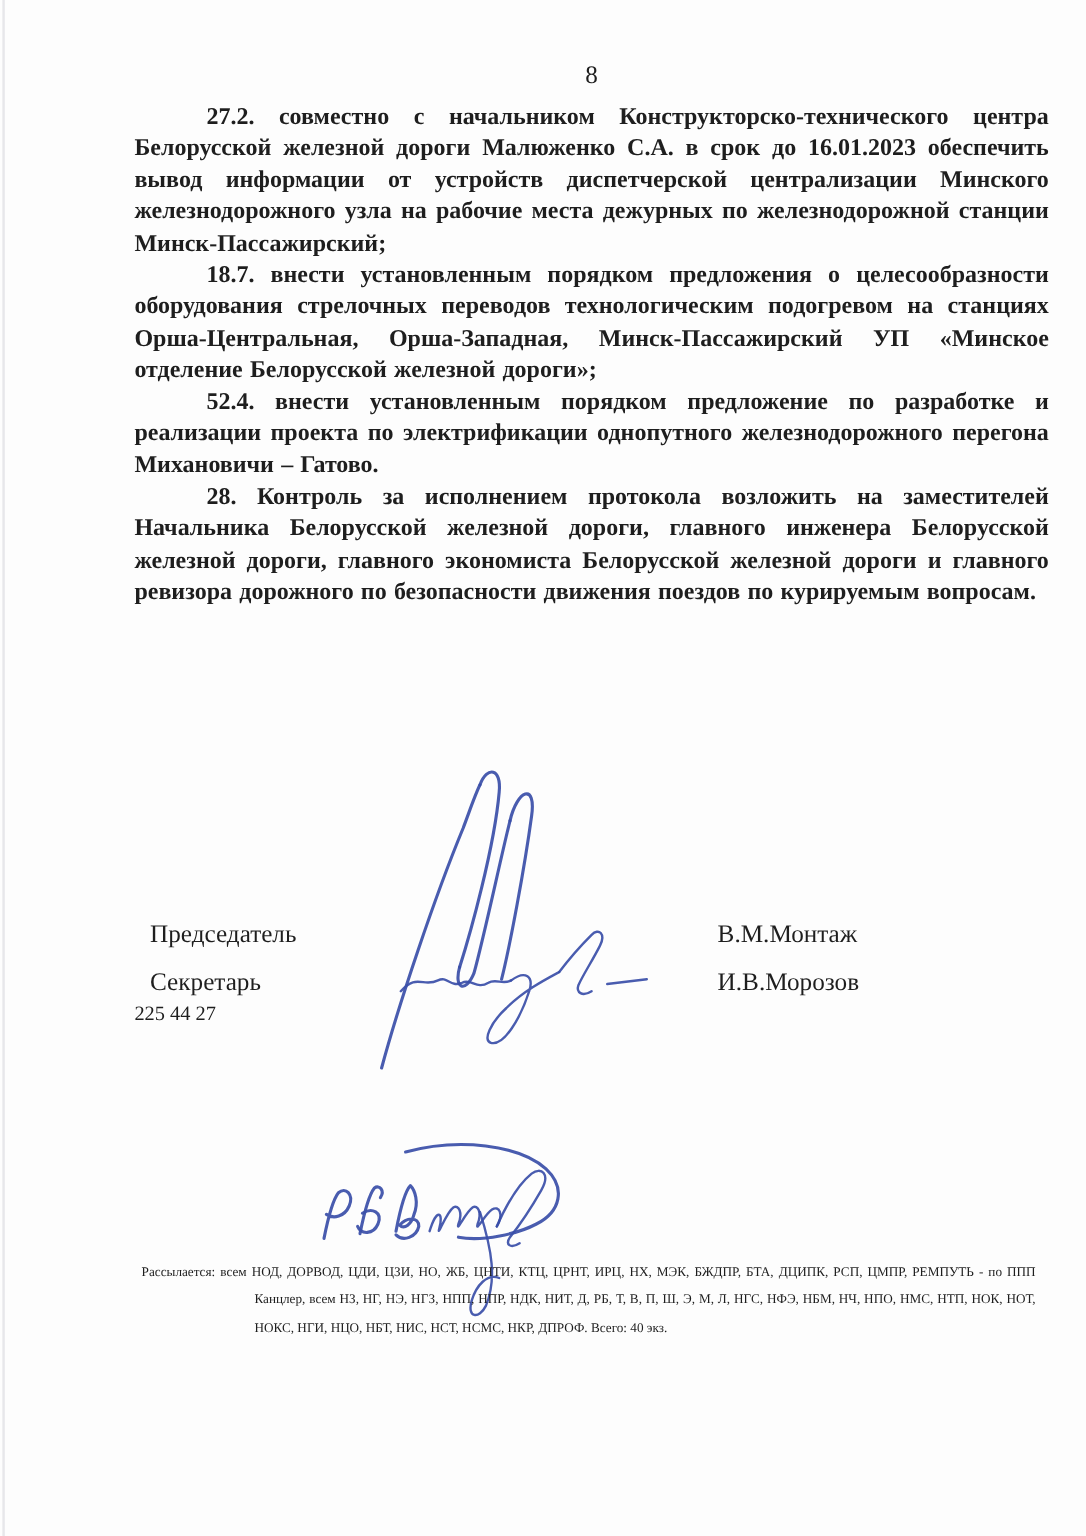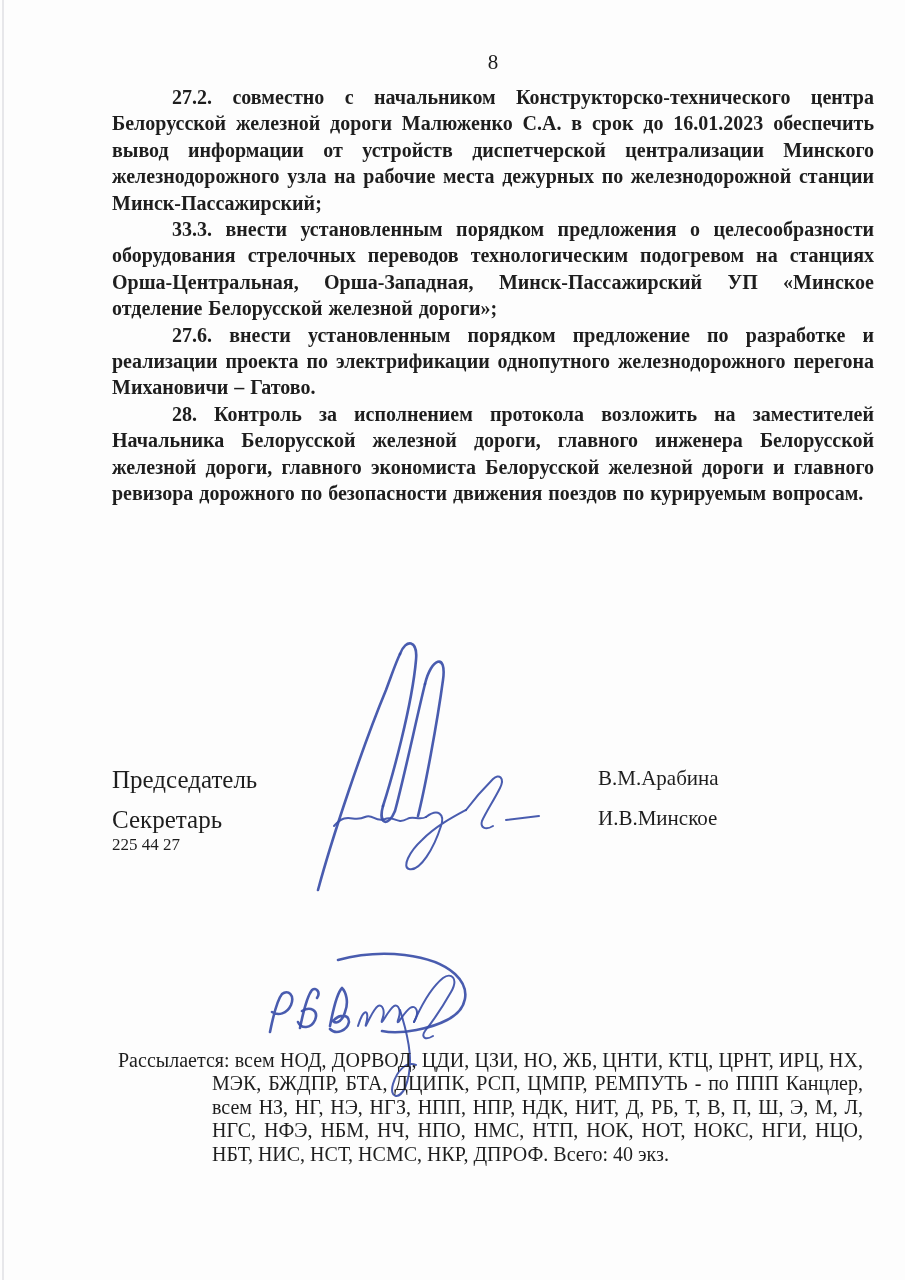--- a/index.html
+++ b/index.html
@@ -32,30 +32,30 @@
     font-size: 20px;
     line-height: 26.4px;
     text-align: justify;
   }
   .body-text p {
     margin: 0;
     text-indent: 60px;
     word-spacing: 1px;
     font-weight: bold;
   }
-  .sign-label   { position: absolute; left: 112px; font-size: 25px; }
+  .sign-label   { position: absolute; left: 125px; font-size: 21px; }
   .sign-name    { position: absolute; left: 598px; font-size: 21px; }
   .row-chairman { top: 766px; }
   .row-secretary{ top: 806px; text-align: right; }
   .sign-phone   { position: absolute; left: 112px; top: 835px; font-size: 17px; }
   .distribution {
     position: absolute;
     left: 118px; top: 1049px;
     width: 745px;
-    font-size: 20px;
+    font-size: 11px;
     line-height: 23.4px;
     text-align: justify;
     padding-left: 94px;
     text-indent: -94px;
     box-sizing: border-box;
   }
   .ink {
     position: absolute;
     pointer-events: none;
   }
@@ -72,29 +72,29 @@
 </head>
 <body>
 
 <div class="page">
   <div class="scan-edge"></div>
 
   <div class="page-number">8</div>
 
   <div class="body-text">
     <p>27.2. совместно с начальником Конструкторско-технического центра Белорусской железной дороги Малюженко С.А. в срок до 16.01.2023 обеспечить вывод информации от устройств диспетчерской централизации Минского железнодорожного узла на рабочие места дежурных по железнодорожной станции Минск-Пассажирский;</p>
-    <p>33.3. внести установленным порядком предложения о целесообразности оборудования стрелочных переводов технологическим подогревом на станциях Орша-Центральная, Орша-Западная, Минск-Пассажирский УП «Минское отделение Белорусской железной дороги»;</p>
-    <p>27.6. внести установленным порядком предложение по разработке и реализации проекта по электрификации однопутного железнодорожного перегона Михановичи – Гатово.</p>
+    <p>18.7. внести установленным порядком предложения о целесообразности оборудования стрелочных переводов технологическим подогревом на станциях Орша-Центральная, Орша-Западная, Минск-Пассажирский УП «Минское отделение Белорусской железной дороги»;</p>
+    <p>52.4. внести установленным порядком предложение по разработке и реализации проекта по электрификации однопутного железнодорожного перегона Михановичи – Гатово.</p>
     <p>28. Контроль за исполнением протокола возложить на заместителей Начальника Белорусской железной дороги, главного инженера Белорусской железной дороги, главного экономиста Белорусской железной дороги и главного ревизора дорожного по безопасности движения поездов по курируемым вопросам.</p>
   </div>
 
   <div class="sign-label row-chairman">Председатель</div>
-  <div class="sign-name  row-chairman">В.М.Арабина</div>
+  <div class="sign-name  row-chairman">В.М.Монтаж</div>
   <div class="sign-label row-secretary">Секретарь</div>
-  <div class="sign-name  row-secretary">И.В.Минское</div>
+  <div class="sign-name  row-secretary">И.В.Морозов</div>
   <div class="sign-phone">225 44 27</div>
 
   <svg class="ink" style="left:290px; top:628px;" width="270" height="275" viewBox="0 0 270 275">
     <path d="M28,262 C42,210 72,120 96,62 C102,46 106,34 110,26" stroke="#3a4ea8"></path>
     <path d="M110,26 C116,10 128,12 126,32 C122,78 102,150 93,178" stroke="#3a4ea8"></path>
     <path d="M93,178 C88,196 98,200 105,183 C114,150 127,88 135,56" stroke="#3a4ea8"></path>
     <path d="M135,56 C141,30 157,24 153,52 C147,96 135,160 128,188" stroke="#3a4ea8"></path>
     <path class="thin" d="M44,198 C57,183 63,195 75,189 C83,185 85,195 95,191 C103,187 107,197 117,191 C123,187 129,193 136,189" stroke="#3a4ea8"></path>
     <path class="thin" d="M136,189 C148,180 155,186 151,198 C144,220 130,244 119,241 C112,239 119,224 132,212 C146,198 163,189 176,182" stroke="#3a4ea8"></path>
     <path class="thin" d="M176,182 C185,170 196,158 203,151 C209,145 215,150 210,160 C204,172 196,184 192,193 C190,199 195,203 203,198" stroke="#3a4ea8"></path>

